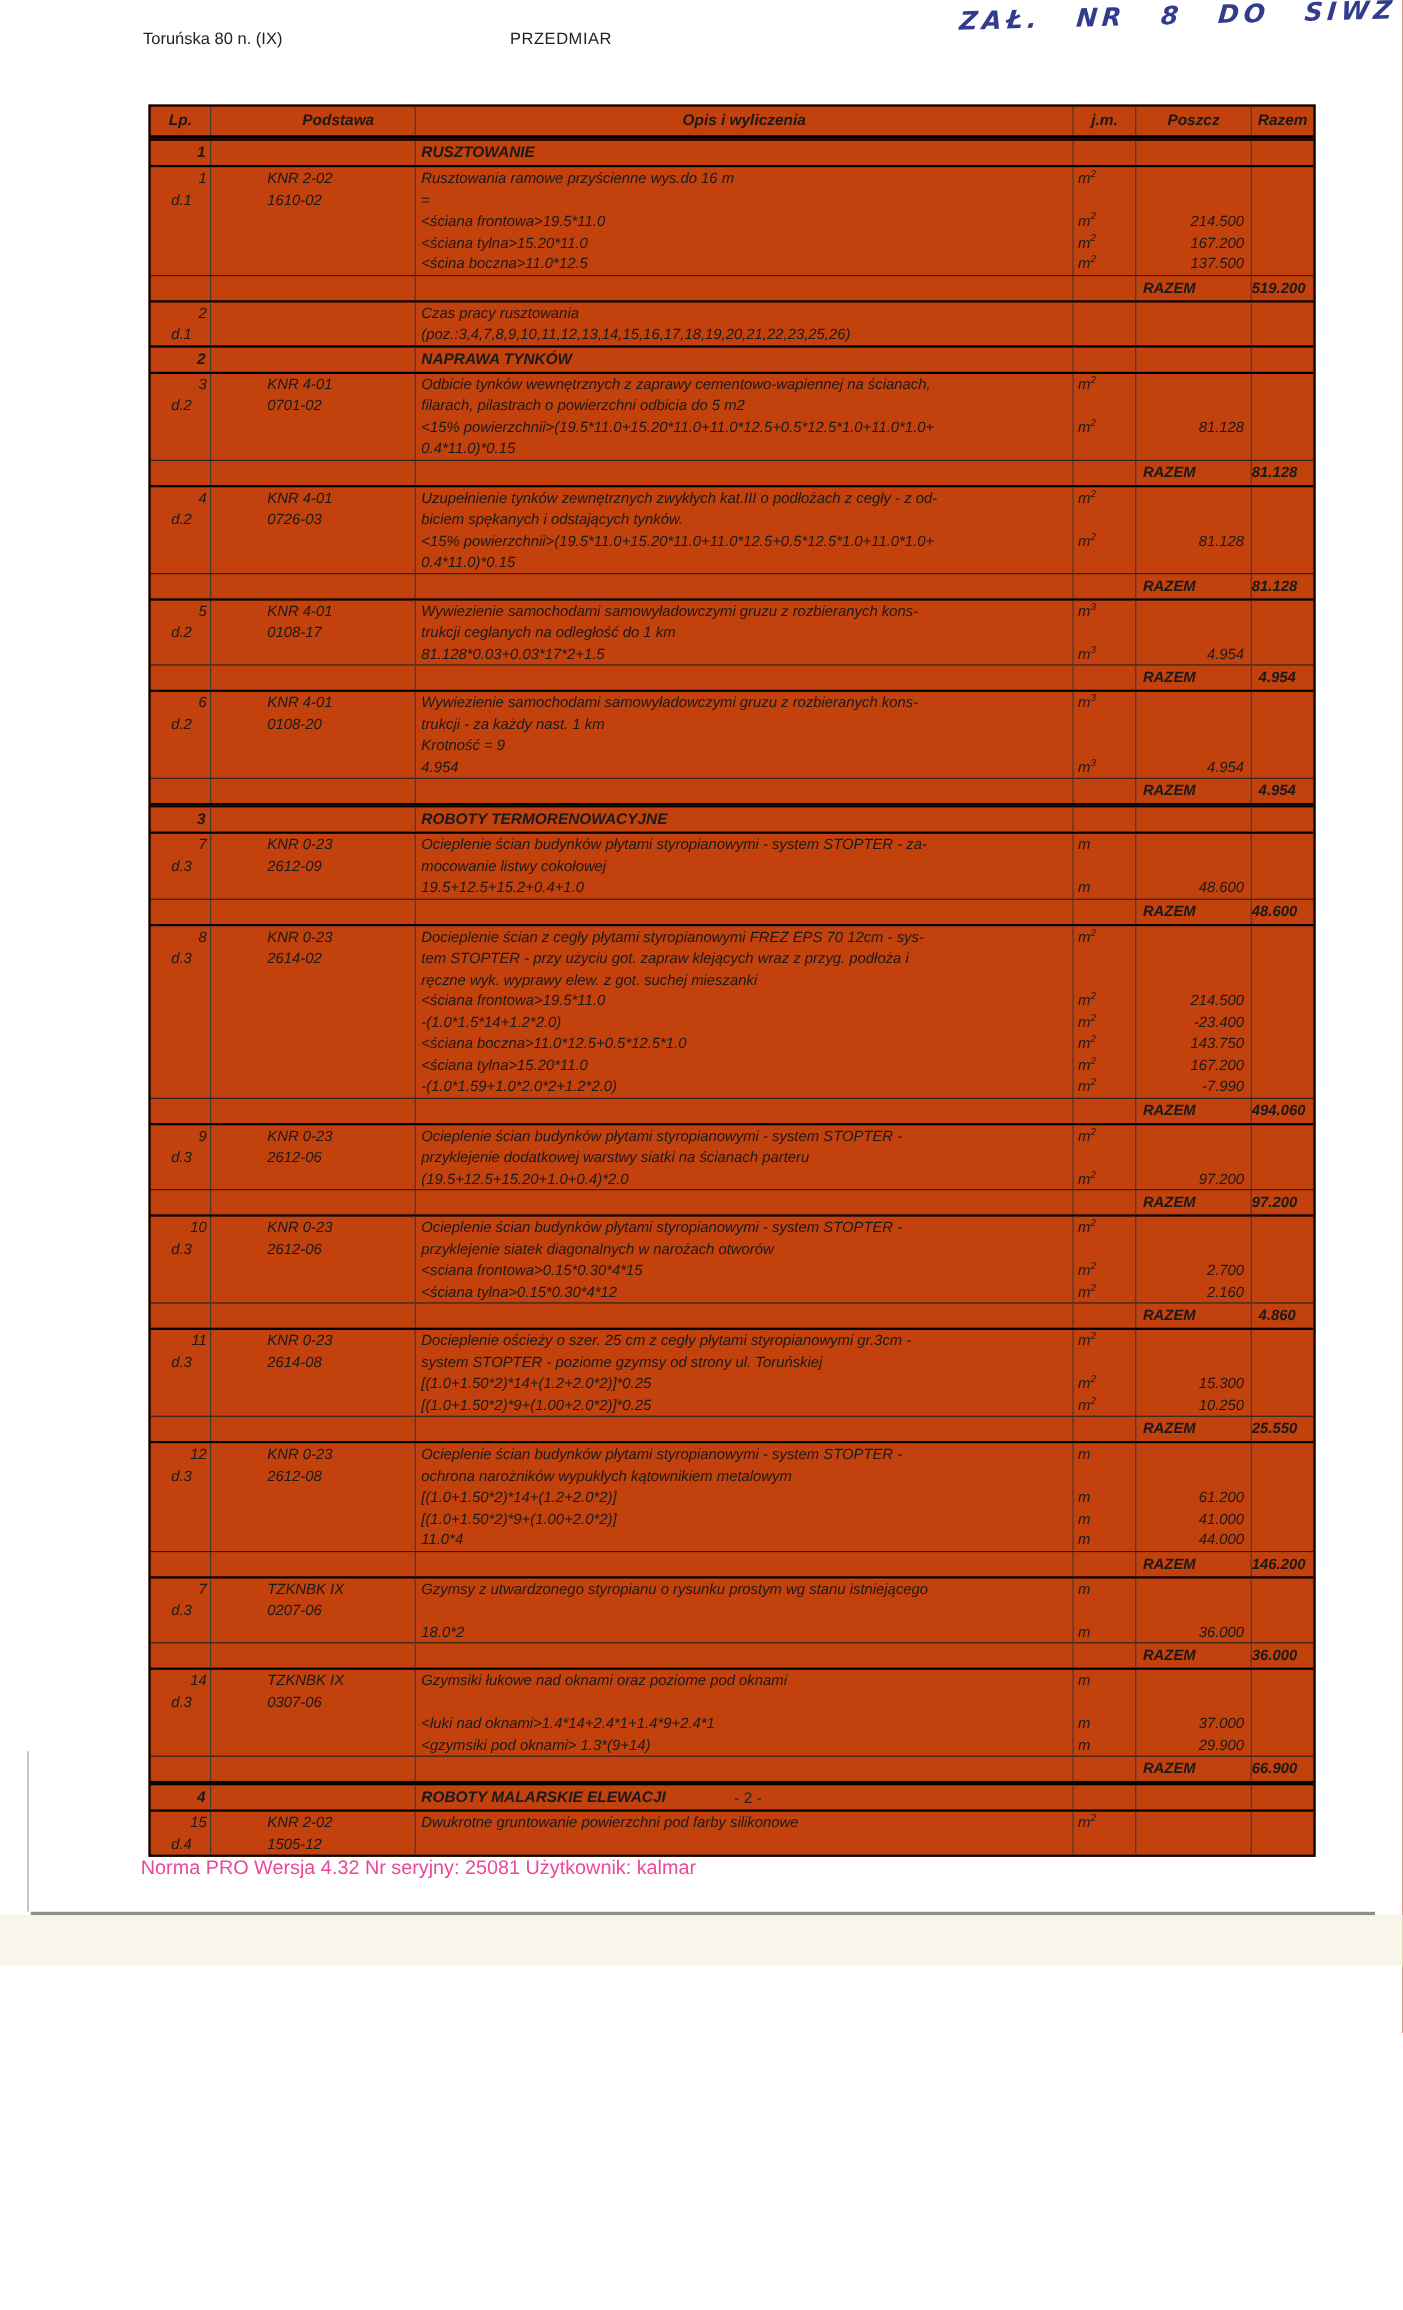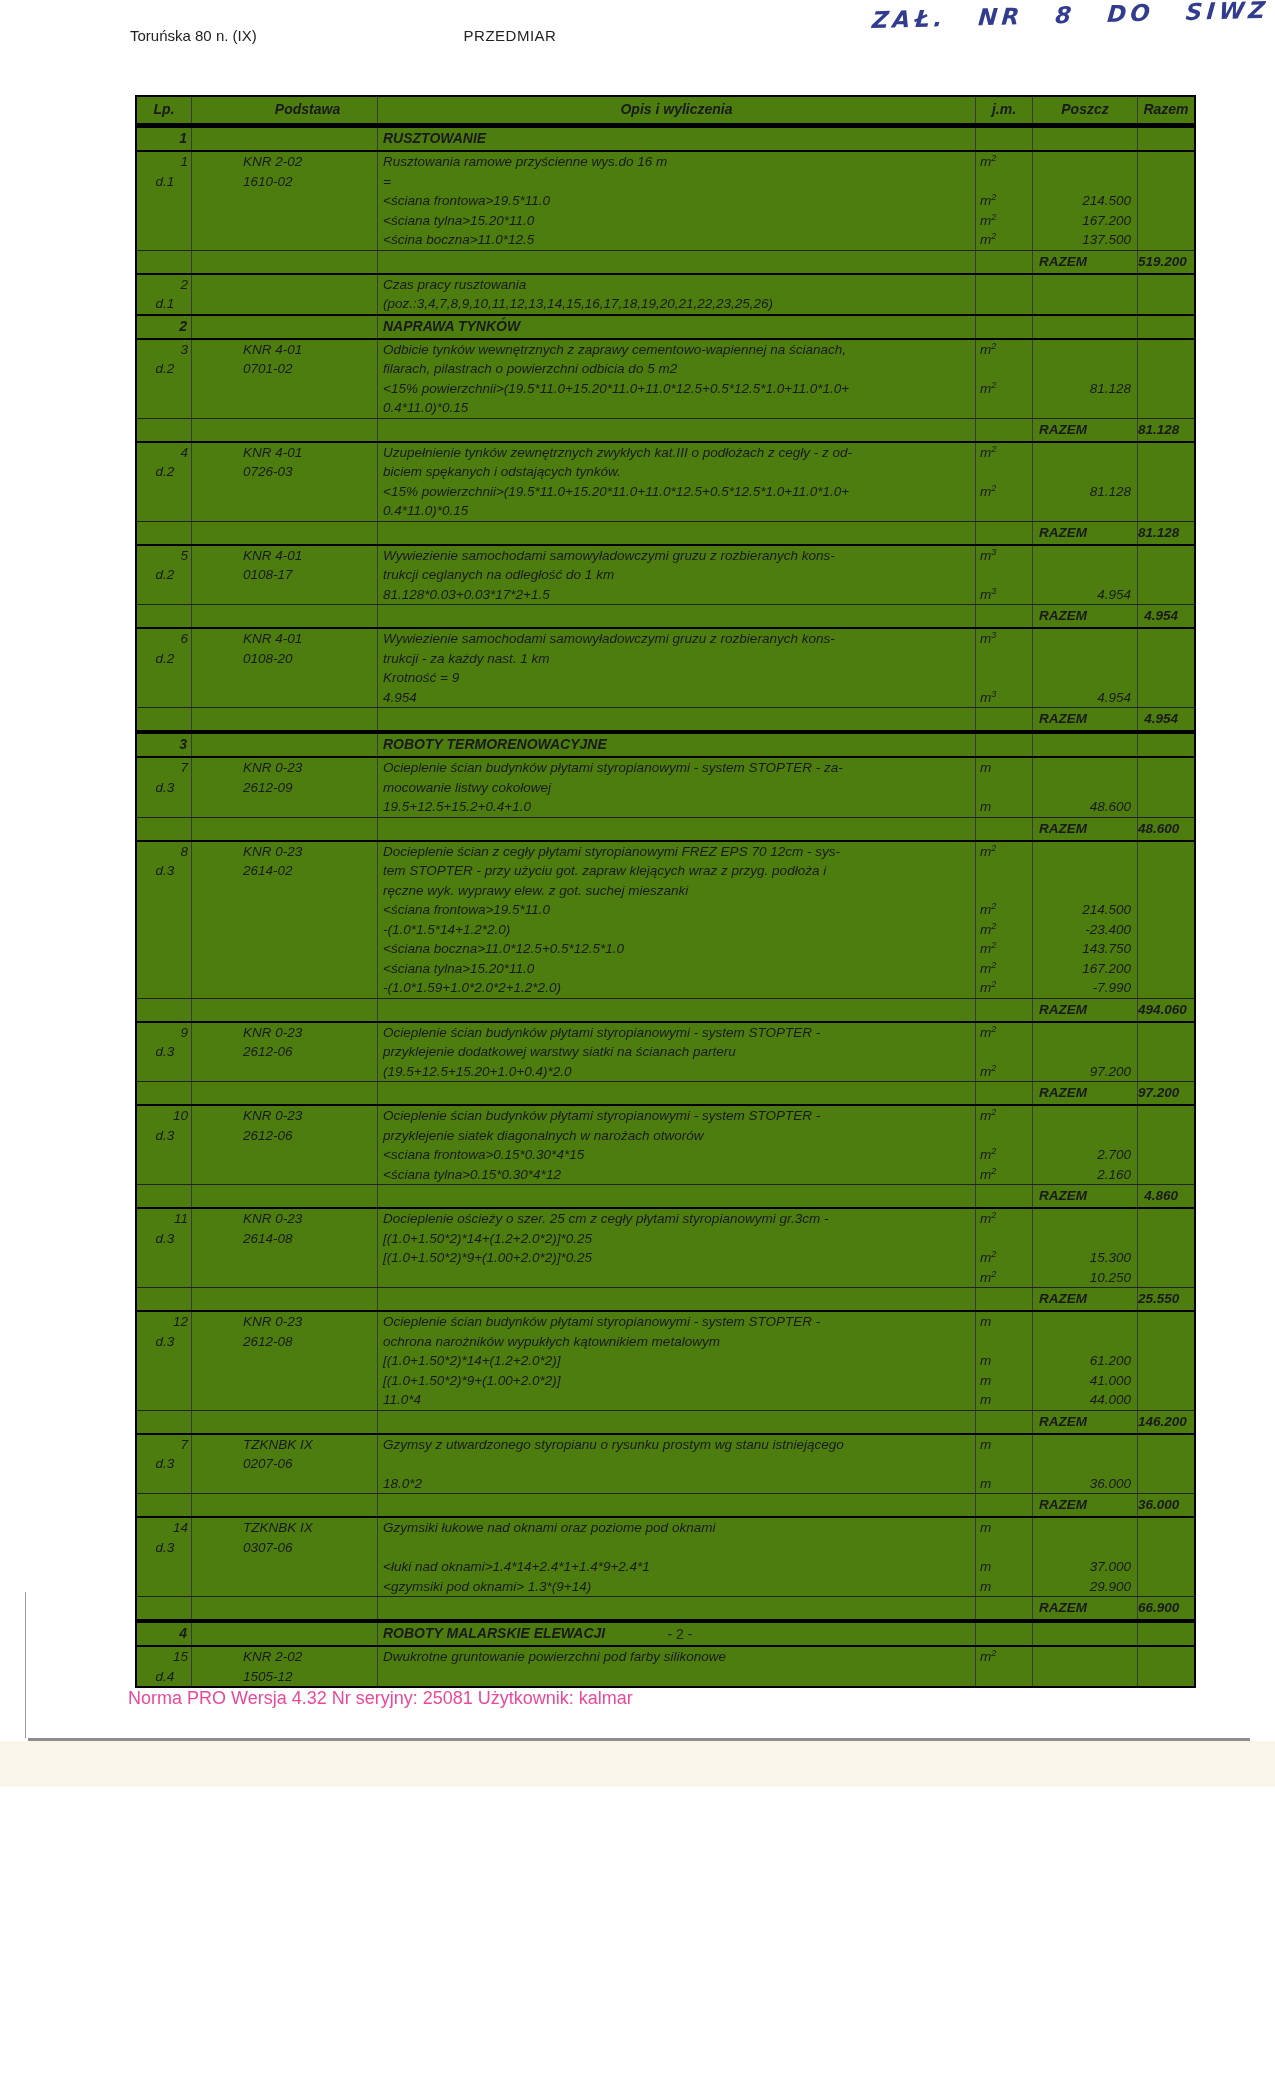--- a/index.html
+++ b/index.html
@@ -19,21 +19,21 @@
   .handwriting{
     position:absolute;left:872px;top:2px;width:390px;
     font-family:"DejaVu Sans",sans-serif;font-style:italic;font-weight:bold;
     font-size:23px;color:#323c8e;letter-spacing:4px;word-spacing:20px;
     transform:rotate(-1.5deg) skewX(-6deg);white-space:nowrap;
   }
 
   
   #table{
     position:absolute;left:135px;top:95px;width:1057px;
-    border:2px solid #000;background:#4d7c0f;
+    border:2px solid #000;background:#c2410c;
     font-style:italic;font-size:13.5px;
   }
   .row{display:flex;align-items:stretch;}
   .cell{box-sizing:border-box;border-right:1px solid #3a3a3a;overflow:hidden;}
   .cell.last{border-right:none;flex:1;}
   .c-lp{width:55px;}
   .c-pod{width:140px;padding-left:5px;margin-left:46px;}
   .c-opis{width:598px;}
   .c-jm{width:57px;padding-left:4px;}
   .c-poszcz{width:105px;}
@@ -468,20 +468,21 @@
           <div class="cell c-lp">
             <div class="line lp-num">11</div>
             <div class="line lp-d">d.3</div>
           </div>
           <div class="cell c-pod">
             <div class="line">KNR 0-23</div>
             <div class="line">2614-08</div>
           </div>
           <div class="cell c-opis">
             <div class="line desc-line">Docieplenie ościeży o szer. 25 cm z cegły płytami styropianowymi gr.3cm -</div>
+            <div class="line desc-line">system STOPTER - poziome gzymsy od strony ul. Toruńskiej</div>
             <div class="line desc-line">[(1.0+1.50*2)*14+(1.2+2.0*2)]*0.25</div>
             <div class="line desc-line">[(1.0+1.50*2)*9+(1.00+2.0*2)]*0.25</div>
           </div>
           <div class="cell c-jm">
             <div class="line">m<sup>2</sup></div>
             <div class="line"></div>
             <div class="line">m<sup>2</sup></div>
             <div class="line">m<sup>2</sup></div>
           </div>
           <div class="cell c-poszcz num">

